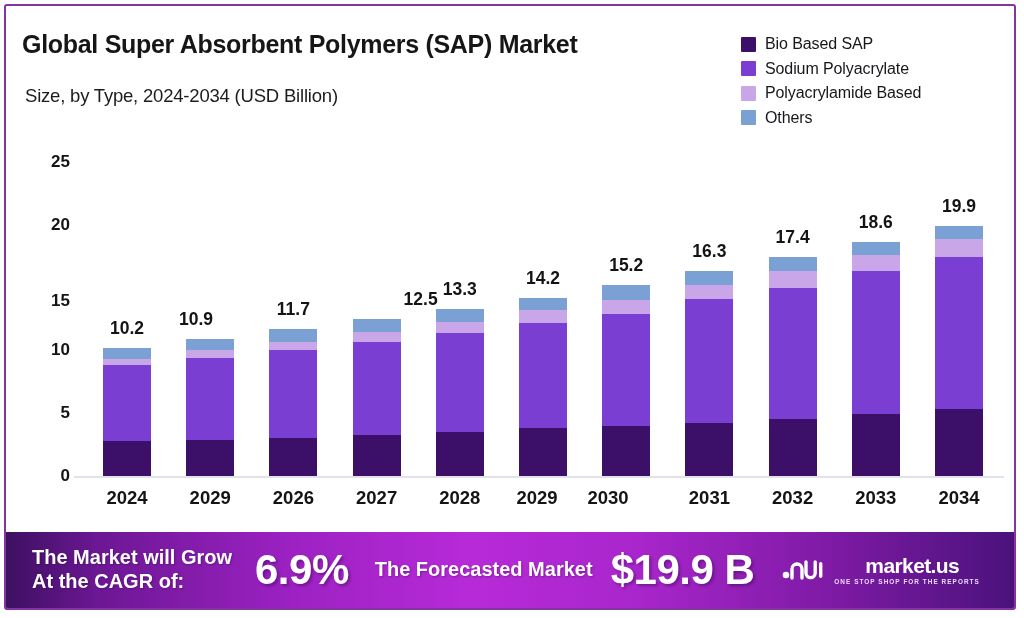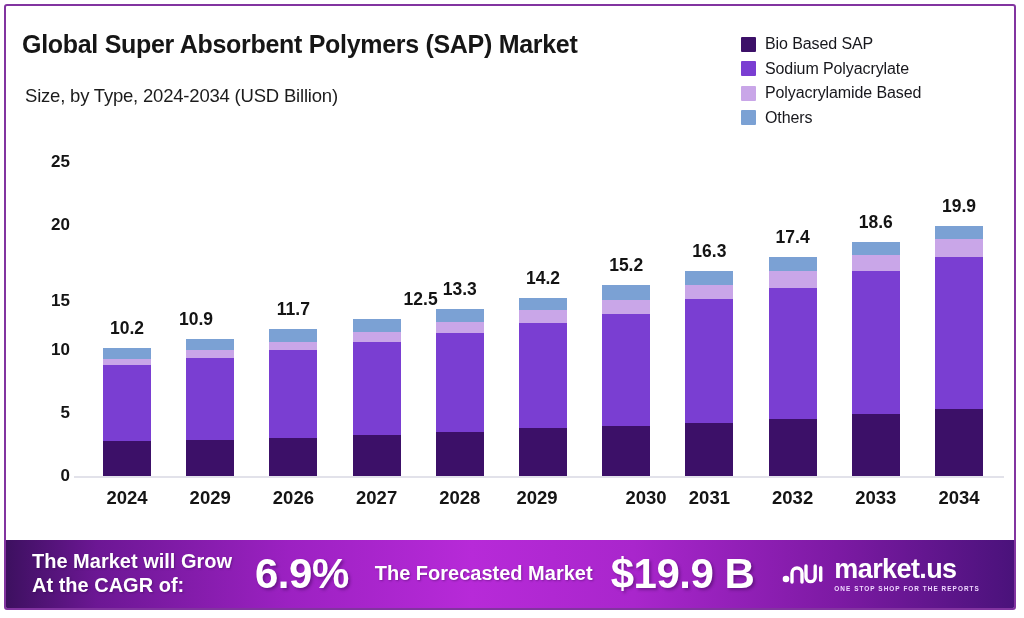--- a/index.html
+++ b/index.html
@@ -57,35 +57,35 @@
   .blabel{
     position:absolute;left:50%;transform:translateX(-50%);
     font-size:17.5px;font-weight:bold;color:#141414;white-space:nowrap;
   }
   .xlabel{
     position:absolute;top:481px;width:86px;text-align:center;
     font-size:18.5px;font-weight:bold;color:#141414;
   }
   
   #banner{
-    position:absolute;left:0;bottom:0;width:1012px;height:68px;
+    position:absolute;left:0;bottom:0;width:1012px;height:76px;
     background:linear-gradient(90deg,#3d1060 0%,#6c1794 9%,#9c21c2 28%,#b72ad8 46%,#a926cc 62%,#7d1aa4 82%,#49127a 100%);
     display:flex;align-items:center;
   }
   .bn-txt{
     color:#ffffff;font-size:20px;font-weight:bold;line-height:1.18;
     text-shadow:1px 1px 2px rgba(40,0,60,.35);
   }
   .bn-big{
     color:#ffffff;font-size:42px;font-weight:bold;letter-spacing:-0.5px;
     text-shadow:2px 2px 3px rgba(40,0,60,.38);white-space:nowrap;
   }
   #logo{display:flex;align-items:center;gap:8px;}
   #logo-text{display:flex;flex-direction:column;line-height:1;}
-  #logo-name{color:#fff;font-size:27px;font-weight:bold;letter-spacing:-0.6px;}
+  #logo-name{color:#fff;font-size:21px;font-weight:bold;letter-spacing:-0.6px;margin-left:31px;}
   #logo-tag{color:#f0d8ff;font-size:6.4px;font-weight:bold;letter-spacing:1.05px;margin-top:3px;}
 </style>
 </head>
 <body>
 
 <div id="card">
 
   <div id="title">Global Super Absorbent Polymers (SAP) Market</div>
   <div id="subtitle">Size, by Type, 2024-2034 (USD Billion)</div>
 
@@ -166,21 +166,21 @@
       </div>
       <div class="blabel" style="left: 537px; top: 261.648px;">14.2</div>
       <div class="xlabel" style="left: 488px;">2029</div>
       <div class="bar" style="left: 596.2px; bottom: 50px;">
         <div class="seg" style="height: 15.072px; background: rgb(123, 161, 212);"></div>
         <div class="seg" style="height: 13.816px; background: rgb(201, 166, 232);"></div>
         <div class="seg" style="height: 111.784px; background: rgb(122, 62, 210);"></div>
         <div class="seg" style="height: 50.24px; background: rgb(60, 16, 104);"></div>
       </div>
       <div class="blabel" style="left: 620.2px; top: 249.088px;">15.2</div>
-      <div class="xlabel" style="left: 597px;">2030</div>
+      <div class="xlabel" style="left: 559px;">2030</div>
       <div class="bar" style="left: 679.4px; bottom: 50px;">
         <div class="seg" style="height: 13.816px; background: rgb(123, 161, 212);"></div>
         <div class="seg" style="height: 13.816px; background: rgb(201, 166, 232);"></div>
         <div class="seg" style="height: 124.344px; background: rgb(122, 62, 210);"></div>
         <div class="seg" style="height: 52.752px; background: rgb(60, 16, 104);"></div>
       </div>
       <div class="blabel" style="left: 703.4px; top: 235.272px;">16.3</div>
       <div class="xlabel" style="left: 660.4px;">2031</div>
       <div class="bar" style="left: 762.6px; bottom: 50px;">
         <div class="seg" style="height: 13.816px; background: rgb(123, 161, 212);"></div>

